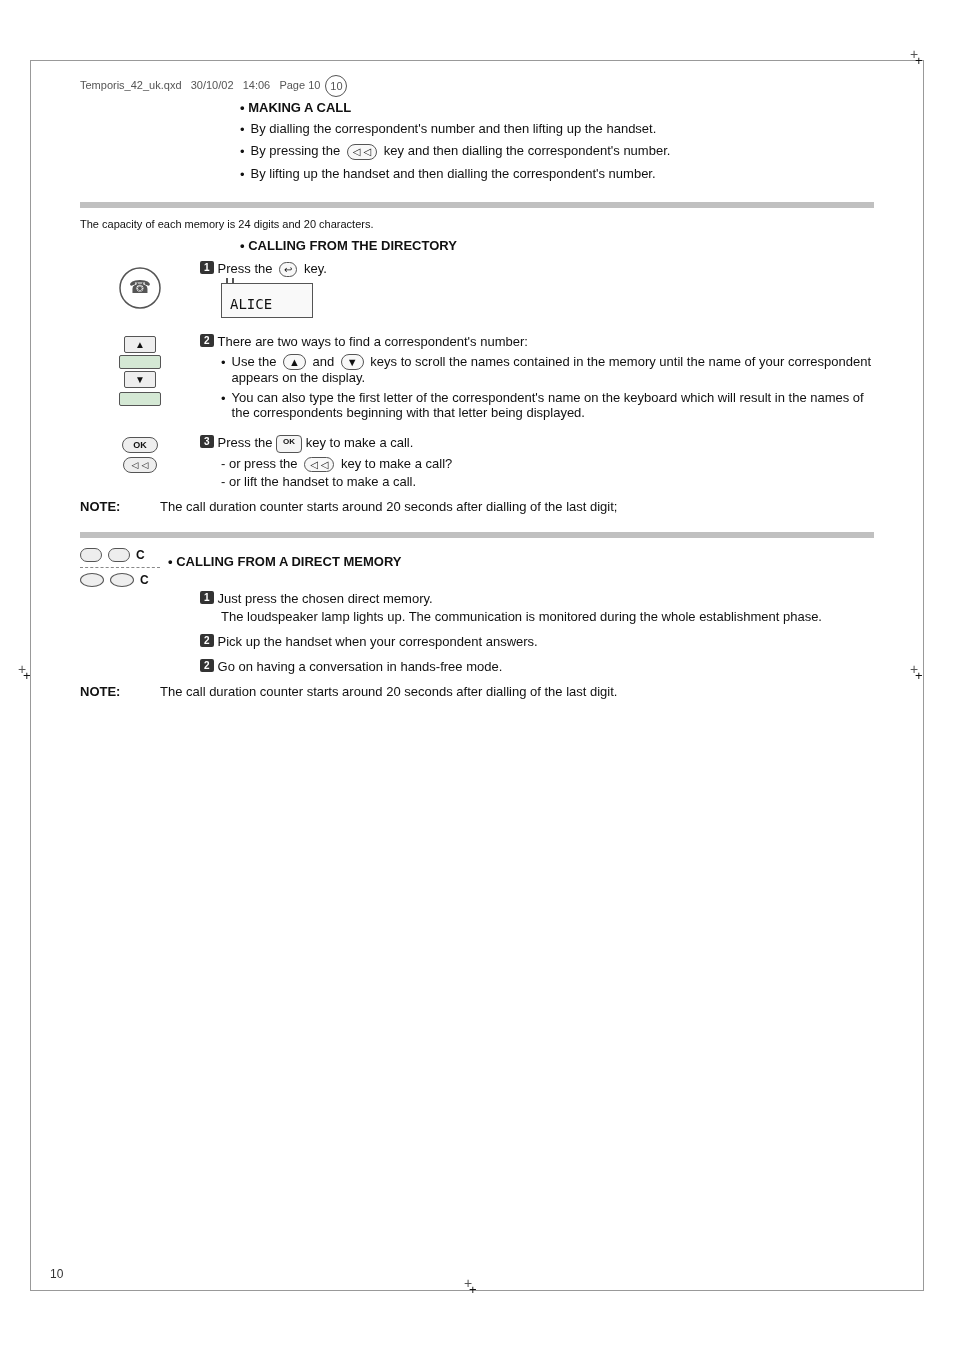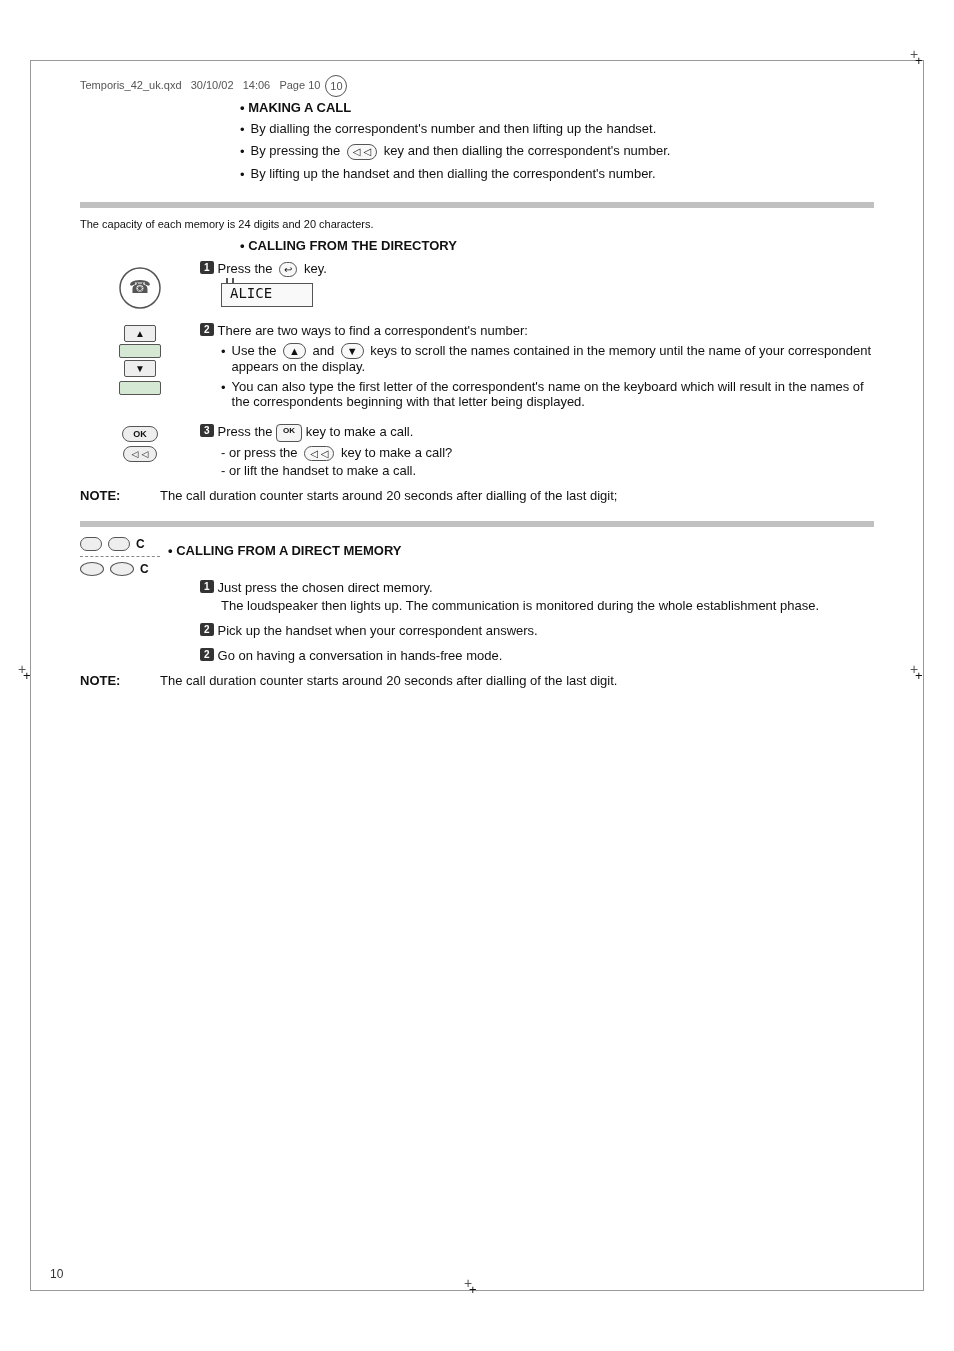--- a/index.html
+++ b/index.html
@@ -382,21 +382,21 @@
             key.
           </span>
         </div>
 
         <div style="margin-left:21px; margin-top:6px; margin-bottom:6px;">
           <div style="position:relative; display:inline-block;">
             
             <div style="position:absolute; top:-5px; left:5px; display:flex; gap:8px;">
               <div style="width:8px;height:5px;border-left:2px solid #555;border-right:2px solid #555;"></div>
             </div>
-            <div style="border:1.5px solid #555; padding:1px 40px 5px 8px; font-family:monospace; font-size:14px; background:#f9f9f9;">
+            <div style="border:1.5px solid #555; padding:12px 40px 5px 8px; font-family:monospace; font-size:14px; background:#f9f9f9;">
               <span>ALICE</span>
             </div>
           </div>
         </div>
       </div>
     </div>
 
     <div class="step-row">
       <div class="step-icon-col">
 
@@ -491,21 +491,21 @@
 
     <div class="step-row">
       <div class="step-icon-col">
         
       </div>
       <div class="step-content-col">
         <div class="step-text">
           <span class="inline-step">1</span>
           <span>Just press the chosen direct memory.</span>
         </div>
-        <div class="step-sub">The loudspeaker then lights up. The communication is monitored during the whole establishment phase.</div>
+        <div class="step-sub">The loudspeaker lamp lights up. The communication is monitored during the whole establishment phase.</div>
       </div>
     </div>
 
     <div class="step-row">
       <div class="step-icon-col"></div>
       <div class="step-content-col">
         <div class="step-text">
           <span class="inline-step">2</span>
           <span>Pick up the handset when your correspondent answers.</span>
         </div>

